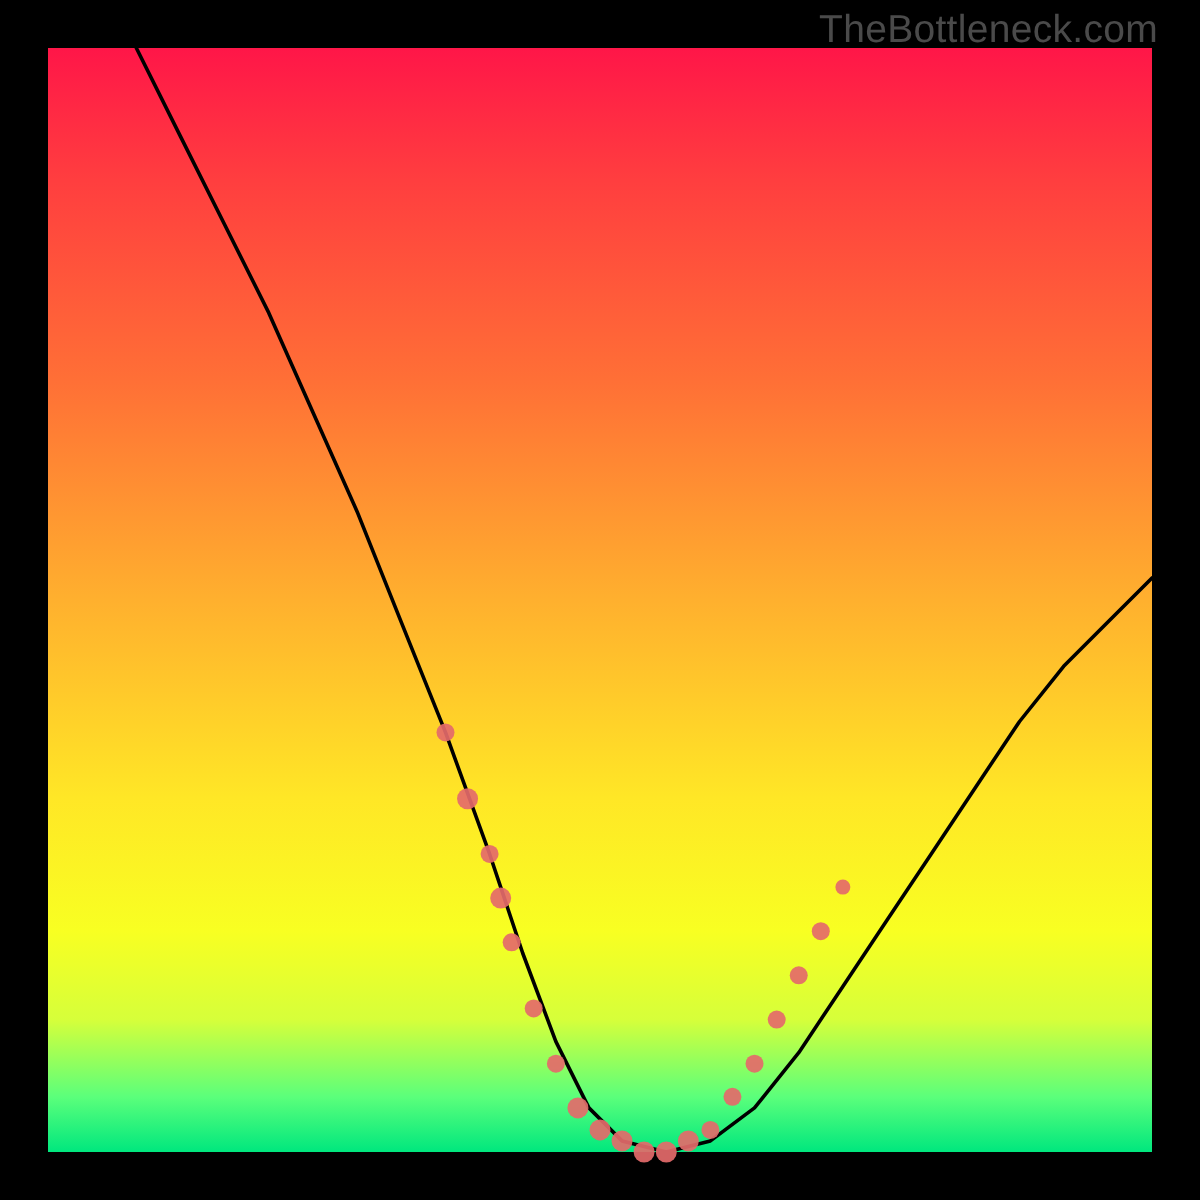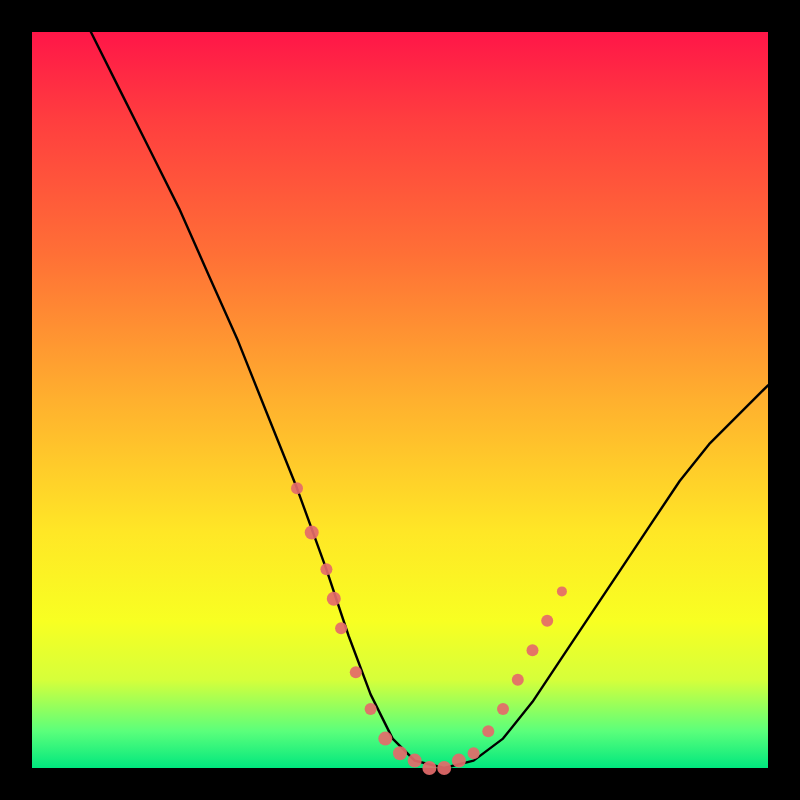--- a/index.html
+++ b/index.html
@@ -83,13 +83,14 @@
           <circle cx="441.6" cy="721.3" r="6" fill="#e46a6a" fill-opacity="0.92"></circle>
           <circle cx="456.3" cy="699.2" r="6" fill="#e46a6a" fill-opacity="0.92"></circle>
           <circle cx="471.0" cy="677.1" r="6" fill="#e46a6a" fill-opacity="0.92"></circle>
           <circle cx="485.8" cy="647.7" r="6" fill="#e46a6a" fill-opacity="0.92"></circle>
           <circle cx="500.5" cy="618.2" r="6" fill="#e46a6a" fill-opacity="0.92"></circle>
           <circle cx="515.2" cy="588.8" r="6" fill="#e46a6a" fill-opacity="0.92"></circle>
           <circle cx="529.9" cy="559.4" r="5" fill="#e46a6a" fill-opacity="0.92"></circle>
         </g>
     </svg>
   </div>
+  <div class="brand">TheBottleneck.com</div>
 </div>
 
 </body></html>

